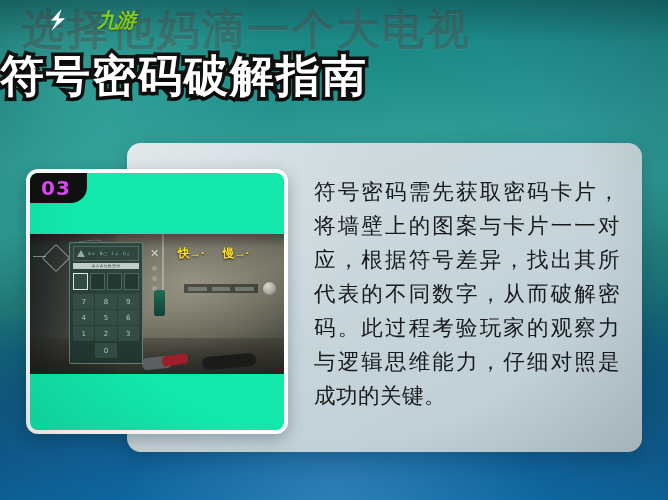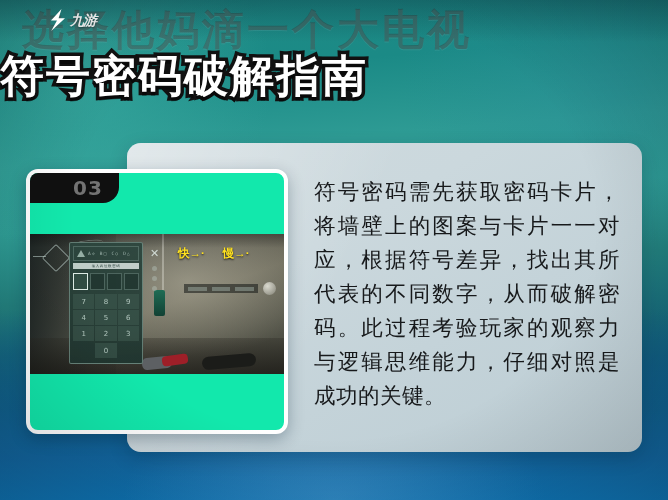--- a/index.html
+++ b/index.html
@@ -101,27 +101,28 @@
     align-items: center;
     gap: 2px;
     z-index: 6;
   }
   .logo-bolt {
     width: 20px;
     height: 24px;
     display: block;
   }
   .logo-text {
-    font-size: 14px;
+    font-size: 20px;
     font-weight: 700;
-    color: #e5e5e5;
+    color: #84cc16;
     font-style: italic;
     letter-spacing: -1px;
     line-height: 1;
     text-shadow: 0 1px 2px rgba(0,0,0,.35);
+    margin-left: 27px;
   }
 
   
   .title {
     position: absolute;
     left: 0; right: 0;
     top: 52px;
     text-align: left;
     font-size: 44px;
     font-weight: 700;
@@ -192,25 +193,24 @@
     padding: 0 16px 0 11px;
     background: #101010;
     border-bottom-right-radius: 16px;
     display: flex;
     align-items: center;
     z-index: 3;
   }
   .num-tab-label {
     font-size: 20px;
     font-weight: 700;
-    color: #737373;
+    color: #d946ef;
     letter-spacing: 1px;
     line-height: 1;
     font-family: "DejaVu Sans", sans-serif;
-    margin-left: 32px;
   }
 
   
   .shot {
     position: absolute;
     left: 0;
     right: 0;
     top: 61px;
     height: 140px;
     overflow: hidden;

